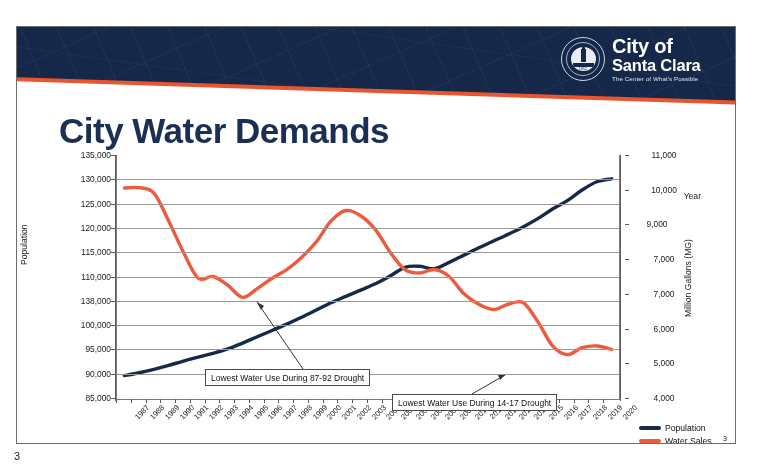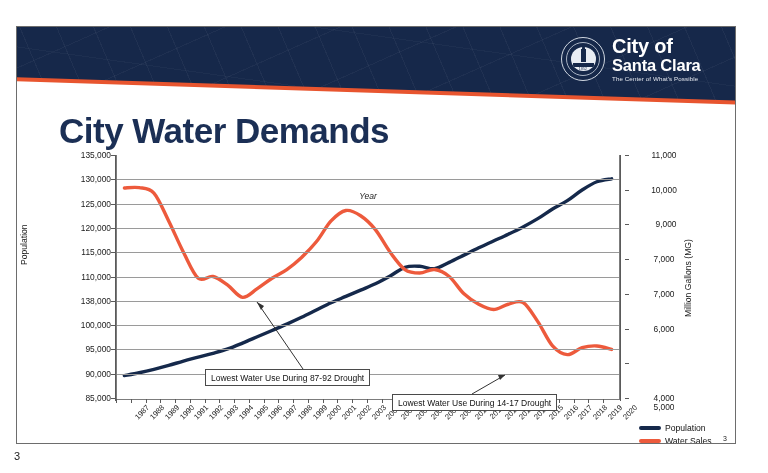--- a/index.html
+++ b/index.html
@@ -63,22 +63,22 @@
 
   .ylab-l{position:absolute;left:-16px;top:118px;font-size:8.6px;color:#1a1a1a;
           transform:rotate(-90deg);transform-origin:left top;white-space:nowrap;}
   .ylab-r{position:absolute;left:648px;top:170px;font-size:8.6px;color:#1a1a1a;
           transform:rotate(-90deg);transform-origin:left top;white-space:nowrap;}
 
   .xlabels{position:absolute;left:81px;top:256px;width:504px;height:34px;}
   .xl{position:absolute;top:0;font-size:7.6px;color:#1a1a1a;white-space:nowrap;
       transform:rotate(-45deg);transform-origin:right top;text-align:right;}
   .xtick{position:absolute;top:-4px;width:1px;height:4px;background:#5a5a5a;}
-  .xlab{position:absolute;left:0;top:44px;width:666px;text-align:center;
-        font-size:8.6px;color:#1a1a1a;font-style:italic;}
+  .xlab{position:absolute;left:0;top:44px;width:666px;text-align:right;
+        font-size:8.6px;color:#1a1a1a;}
 
   
   .anno{position:absolute;background:#fff;border:1px solid #4a4a4a;
         font-size:8.5px;color:#111;padding:2.5px 5px;white-space:nowrap;}
   .anno1{left:170px;top:222px;}
   .anno2{left:357px;top:247px;}
 
   
   .legend{position:absolute;left:604px;top:276px;font-size:8.6px;color:#111;}
   .lgrow{display:flex;align-items:center;gap:4px;margin-bottom:3px;}
@@ -142,29 +142,29 @@
           <div class="ytick" style="top: 56.6px;">125,000</div>
           <div class="tickmark" style="top: 56.6px; left: 76px;"></div>
           <div class="ytick" style="top: 32.3px;">130,000</div>
           <div class="tickmark" style="top: 32.3px; left: 76px;"></div>
           <div class="ytick" style="top: 8px;">135,000</div>
           <div class="tickmark" style="top: 8px; left: 76px;"></div>
         </div>
       <div class="ytick2box">
           <div class="ytick2" style="top: 251px; left: 9px;">4,000</div>
           <div class="tickmark" style="top: 251px; left: 0px;"></div>
-          <div class="ytick2" style="top: 216.286px; left: 9px; margin-top: 44px;">5,000</div>
+          <div class="ytick2" style="top: 216.286px; left: 9px;">5,000</div>
           <div class="tickmark" style="top: 216.286px; left: 0px;"></div>
           <div class="ytick2" style="top: 181.571px; left: 9px;">6,000</div>
           <div class="tickmark" style="top: 181.571px; left: 0px;"></div>
           <div class="ytick2" style="top: 146.857px; left: 9px;">7,000</div>
           <div class="tickmark" style="top: 146.857px; left: 0px;"></div>
           <div class="ytick2" style="top: 112.143px; left: 9px;">7,000</div>
           <div class="tickmark" style="top: 112.143px; left: 0px;"></div>
-          <div class="ytick2" style="top: 77.4286px; left: 11px;">9,000</div>
+          <div class="ytick2" style="top: 77.4286px; left: 2px;">9,000</div>
           <div class="tickmark" style="top: 77.4286px; left: 0px;"></div>
           <div class="ytick2" style="top: 42.7143px; left: 9px;">10,000</div>
           <div class="tickmark" style="top: 42.7143px; left: 0px;"></div>
           <div class="ytick2" style="top: 8px; left: 9px;">11,000</div>
           <div class="tickmark" style="top: 8px; left: 0px;"></div>
         </div>
 
       <div class="ylab-l">Population</div>
       <div class="ylab-r">Million Gallons (MG)</div>
 

